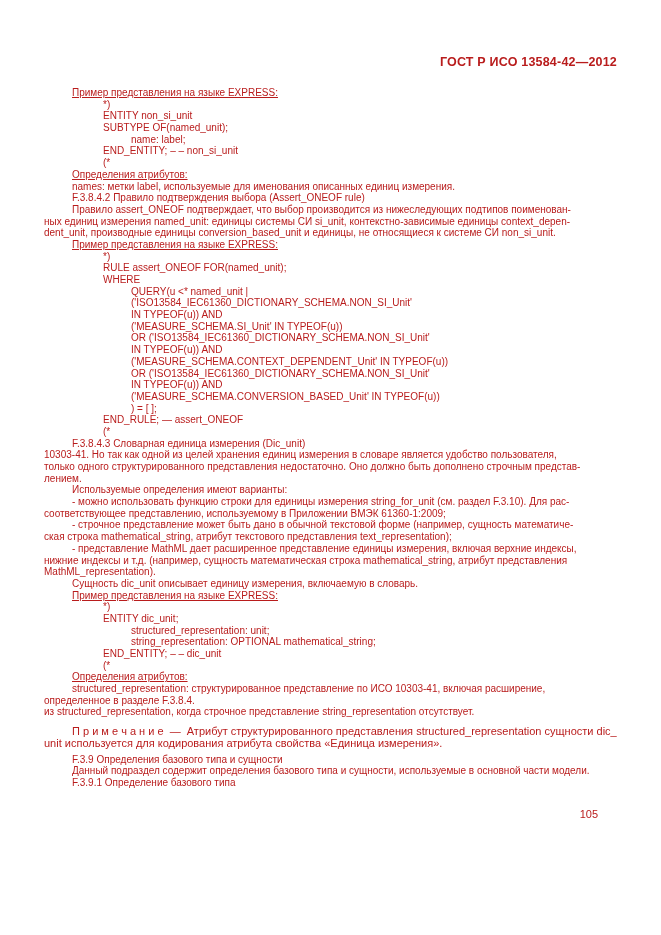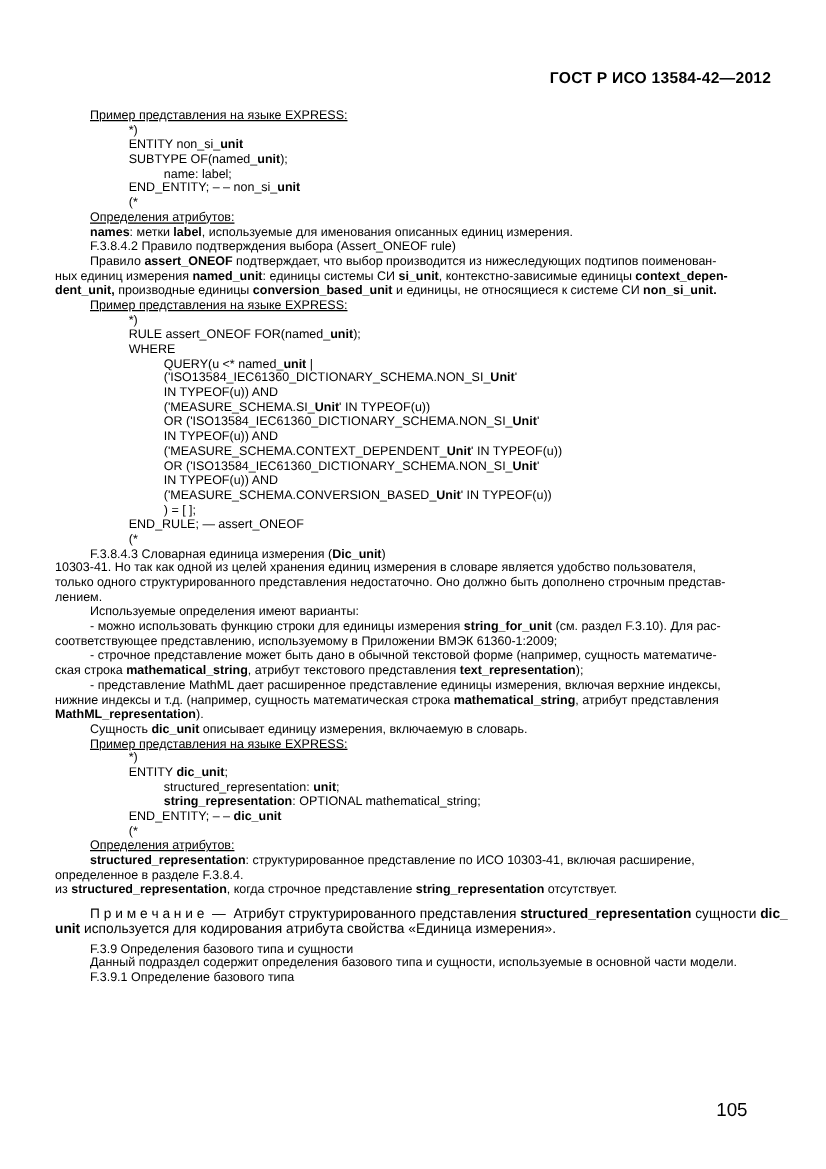--- a/index.html
+++ b/index.html
@@ -6,21 +6,21 @@
     margin: 0;
     padding: 0;
     background: #ffffff;
   }
   .page {
     position: relative;
     width: 661px;
     height: 895px;
     background: #ffffff;
     font-family: "Liberation Sans", sans-serif;
-    color: #000000;
+    color: #b91c1c;
     overflow: hidden;
   }
   .header {
     position: absolute;
     top: 55px;
     left: 0;
     right: 44px;
     text-align: right;
     font-weight: bold;
     font-size: 12.5px;
@@ -37,31 +37,31 @@
     padding: 0;
     height: 11.7px;
     line-height: 11.7px;
     font-size: 10px;
     white-space: pre;
   }
   .i1 { padding-left: 28px; }
   .c1 { padding-left: 59px; }
   .c2 { padding-left: 87px; }
   .u  { text-decoration: underline; }
-  .b  { font-weight: bold; }
+  .b  { font-weight: normal; }
   .note { font-size: 11px; }
   .g8 { margin-top: 8px; }
   .g4 { margin-top: 4px; }
   .page-number {
     position: absolute;
-    top: 880px;
+    top: 808px;
     left: 0;
     right: 63px;
     text-align: right;
-    font-size: 15px;
+    font-size: 11px;
   }
 </style>
 </head>
 <body>
 
 <div class="page">
   <div class="header">ГОСТ Р ИСО 13584-42—2012</div>
 
   <div class="content">
       <p class="line i1 u"><span>Пример представления на языке EXPRESS:</span></p>

